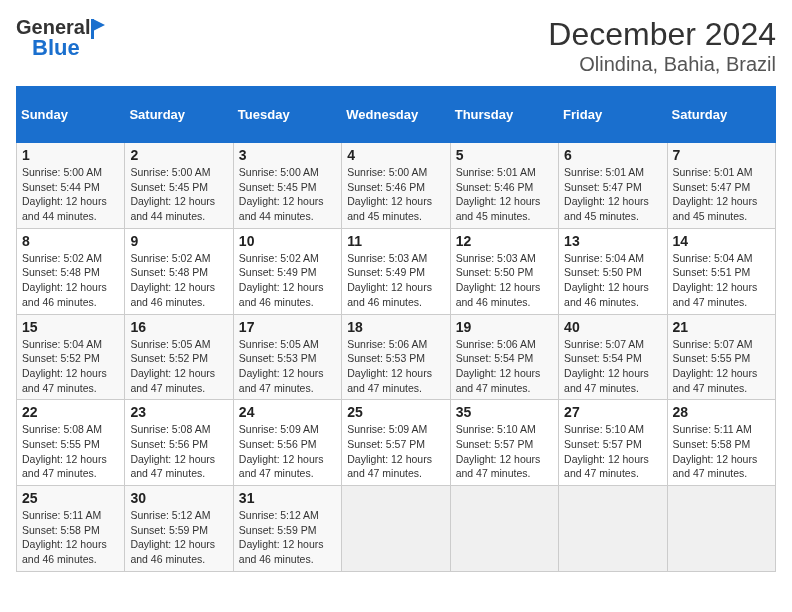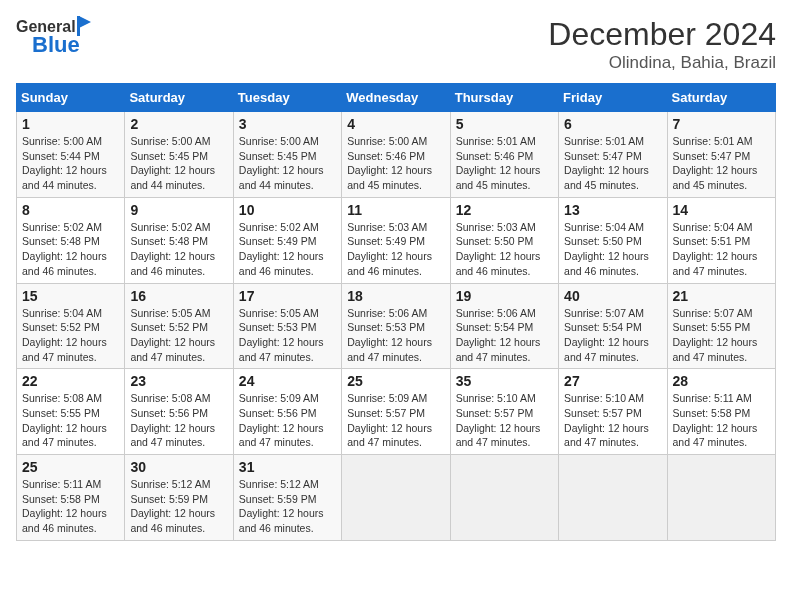--- a/index.html
+++ b/index.html
@@ -16,49 +16,49 @@
       align-items: flex-start;
       margin-bottom: 10px;
     }
     .logo {
       display: flex;
       flex-direction: column;
       align-items: flex-start;
     }
     .logo-text {
       display: flex;
-      align-items: flex-end;
-      font-size: 16px;
+      align-items: center;
+      font-size: 20px;
       font-weight: bold;
       color: #333;
     }
     .logo-general { color: #333; }
     .logo-blue { color: #1a6fce; }
     .title-block {
       text-align: right;
     }
     .title-block h1 {
       font-size: 32px;
       font-weight: normal;
       color: #333;
     }
     .title-block h2 {
-      font-size: 17px;
+      font-size: 20px;
       font-weight: normal;
       color: #555;
     }
     .calendar {
       width: 100%;
       border-collapse: collapse;
       font-size: 11px;
     }
     .calendar thead tr th {
       background: #1a6fce;
       color: #fff;
-      padding: 6px 4px;
+      padding: 20px 4px;
       text-align: left;
       font-size: 13px;
       font-weight: bold;
       border: 1px solid #1a6fce;
     }
     .calendar tbody tr td {
       border: 1px solid #ccc;
       vertical-align: top;
       padding: 4px 5px;
       width: 108px;

